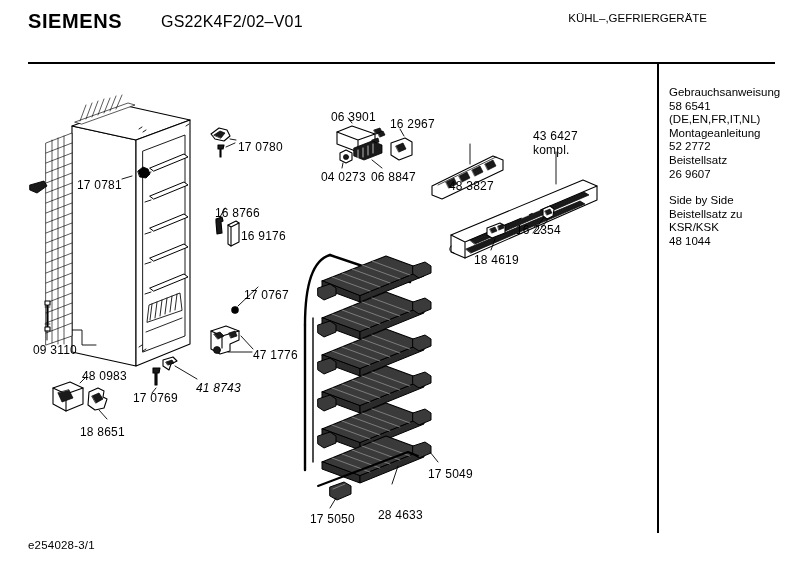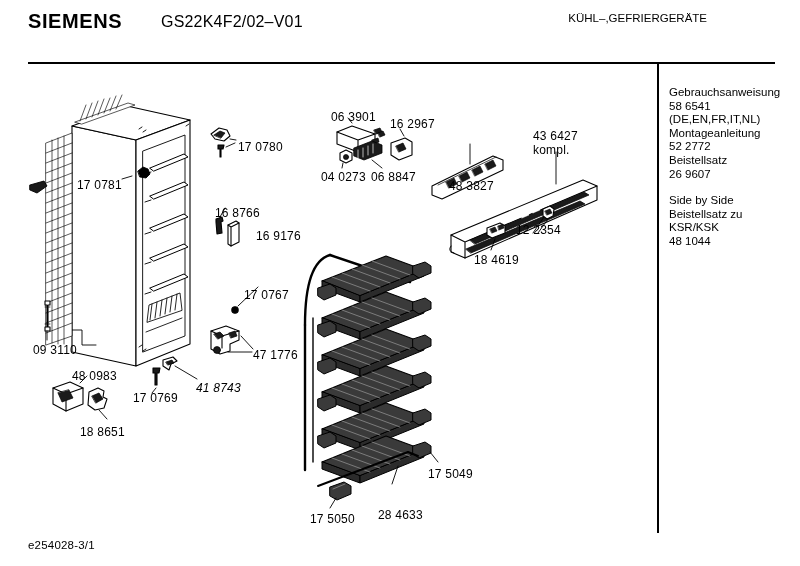--- a/index.html
+++ b/index.html
@@ -357,35 +357,35 @@
 
       <path d="M430 452 L438 462" stroke-width="0.9"></path>
       <path d="M398 466 L392 484" stroke-width="0.9"></path>
       <path d="M336 498 L330 508" stroke-width="0.9"></path>
 
     </g>
   </svg>
 
   <div class="lbl" id="lb0" style="left: 77px; top: 178px;">17 0781</div>
   <div class="lbl" id="lb1" style="left: 33px; top: 343px; text-align: center;">09 3110</div>
-  <div class="lbl" id="lb2" style="left: 72px; top: 369px;">48 0983</div>
+  <div class="lbl" id="lb2" style="left: 82px; top: 369px;">48 0983</div>
   <div class="lbl" id="lb3" style="left: 80px; top: 425px;">18 8651</div>
   <div class="lbl" id="lb4" style="left: 133px; top: 391px;">17 0769</div>
   <div class="lbl" id="lb5" style="left: 196px; top: 381px; font-style: italic;">41 8743</div>
   <div class="lbl" id="lb6" style="left: 253px; top: 348px;">47 1776</div>
   <div class="lbl" id="lb7" style="left: 244px; top: 288px;">17 0767</div>
   <div class="lbl" id="lb8" style="left: 238px; top: 140px;">17 0780</div>
   <div class="lbl" id="lb9" style="left: 215px; top: 206px;">16 8766</div>
-  <div class="lbl" id="lb10" style="left: 241px; top: 229px; padding-left: 15px;">16 9176</div>
+  <div class="lbl" id="lb10" style="left: 241px; top: 229px;">16 9176</div>
   <div class="lbl" id="lb11" style="left: 331px; top: 110px;">06 3901</div>
   <div class="lbl" id="lb12" style="left: 390px; top: 117px;">16 2967</div>
   <div class="lbl" id="lb13" style="left: 321px; top: 170px;">04 0273</div>
   <div class="lbl" id="lb14" style="left: 371px; top: 170px;">06 8847</div>
   <div class="lbl" id="lb15" style="left: 449px; top: 131px; margin-top: 48px;">48 3827</div>
-  <div class="lbl" id="lb16" style="left: 516px; top: 223px;">12 2354</div>
+  <div class="lbl" id="lb16" style="left: 516px; top: 223px;">16 2354</div>
   <div class="lbl" id="lb17" style="left: 474px; top: 253px;">18 4619</div>
   <div class="lbl" id="lb18" style="left: 428px; top: 467px;">17 5049</div>
   <div class="lbl" id="lb19" style="left: 378px; top: 489px; margin-top: 19px;">28 4633</div>
   <div class="lbl" id="lb20" style="left: 310px; top: 512px;">17 5050</div>
   <div class="lbl two" id="lbm0" style="left: 533px; top: 122px;">
       <div>43 6427</div>
       <div>kompl.</div>
     </div>
 
 </div>

